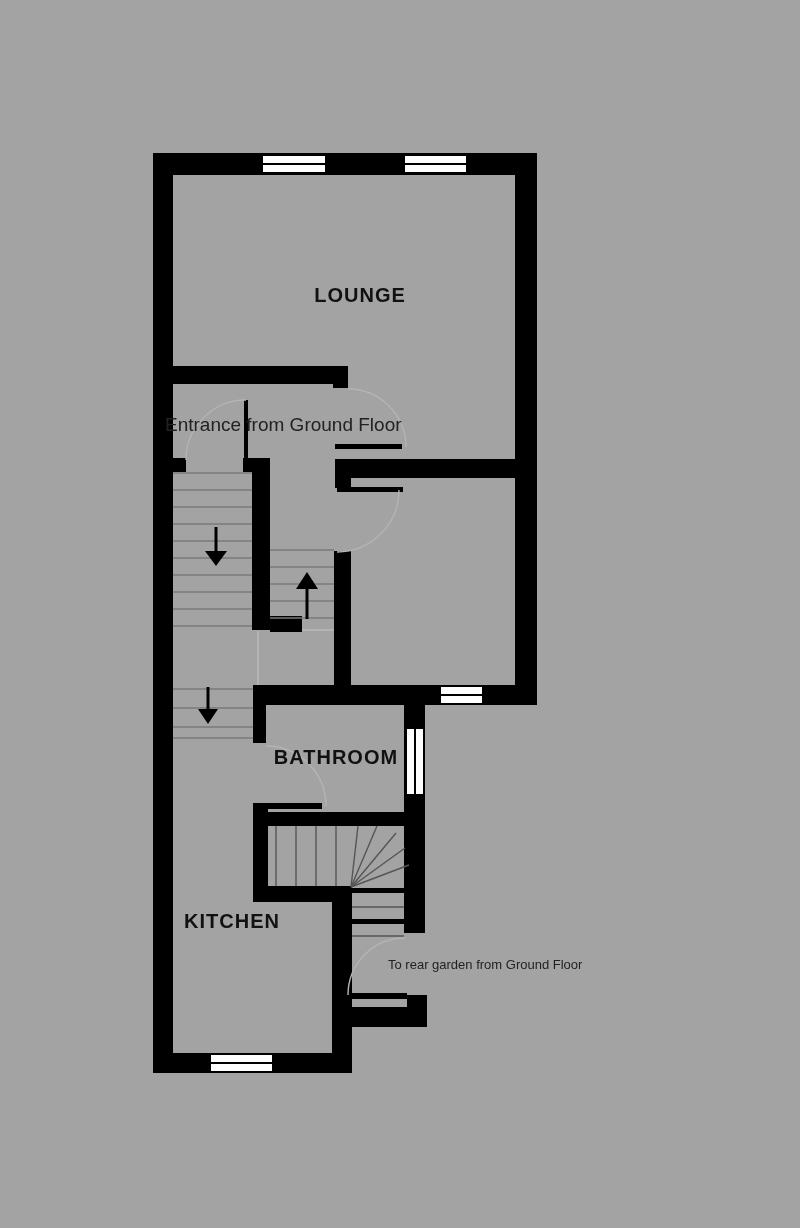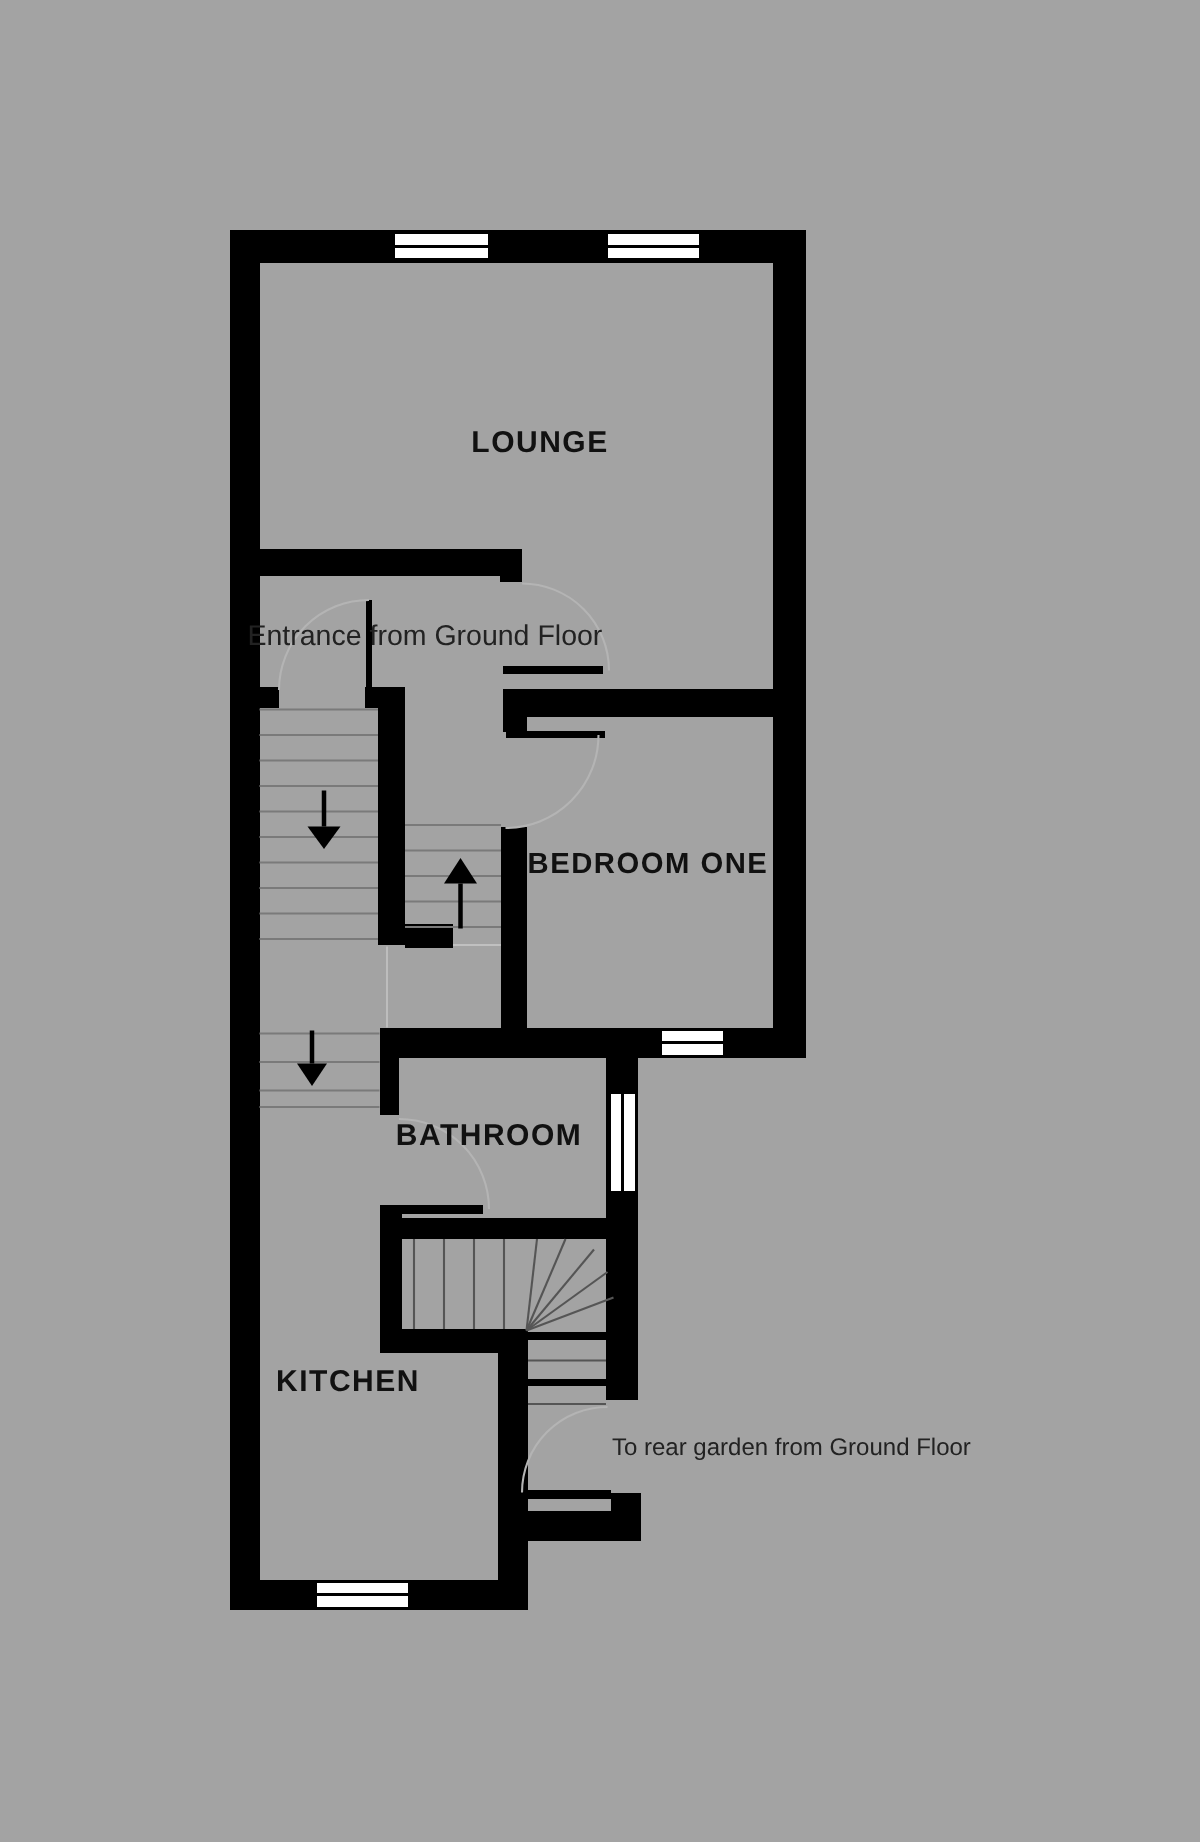--- a/index.html
+++ b/index.html
@@ -143,24 +143,23 @@
       <line x1="307" y1="589" x2="307" y2="619" stroke-width="3"></line>
     </g>
     <g stroke="#000000" fill="#000000">
       <line x1="208" y1="687" x2="208" y2="709" stroke-width="3"></line>
       <polygon points="198,709 218,709 208,724" stroke="none"></polygon>
     </g>
   </svg>
 
   <div class="lbl room" style="left:260px;top:284px;width:200px;">LOUNGE</div>
 
-  <div class="lbl room" style="left:330px;top:565px;width:204px;font-size:19.5px;">BEDROOM ONE</div>
 
-  <div class="lbl room" style="left:244px;top:746px;width:164px;">BATHROOM</div>
+  <div class="lbl room" style="left:254px;top:746px;width:164px;">BATHROOM</div>
 
   <div class="lbl room" style="left:150px;top:910px;width:164px;">KITCHEN</div>
 
   <div class="lbl note" style="left:165px;top:414px;text-align:center;">Entrance from Ground Floor</div>
 
 
-  <div class="lbl note" style="left:408px;top:957px;font-size:16px;">To rear garden from Ground Floor</div>
+  <div class="lbl note" style="left:388px;top:957px;font-size:13px;">To rear garden from Ground Floor</div>
 
 </div>
 
 </body></html>

